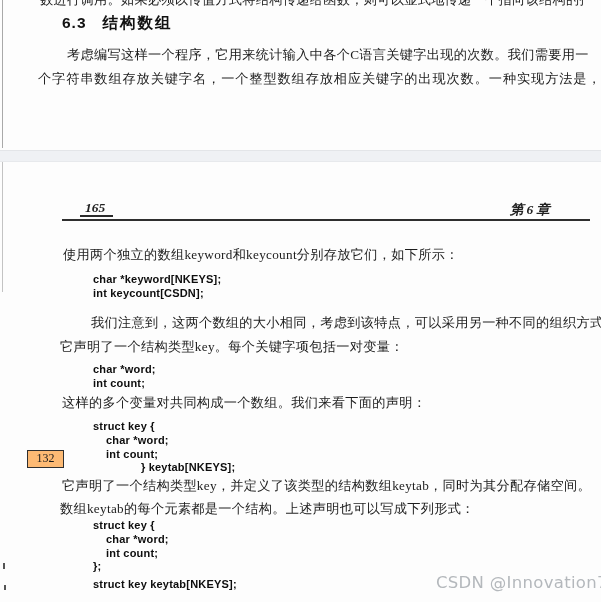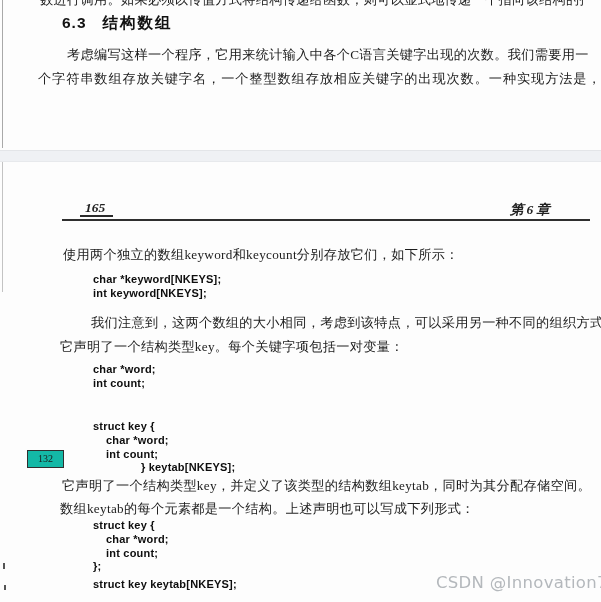--- a/index.html
+++ b/index.html
@@ -46,25 +46,25 @@
   }
   .rule{background:#2f2f2f;height:2px;}
   .rule-short{background:#2a2a2a;height:1.5px;}
   .sep-band{
     background:#eff1f4;
     border-top:1px solid #e3e5e8;
     border-bottom:1px solid #e7e9ec;
   }
   .margin-box{
     border:1.3px solid #2f2f2f;
-    font-size:10px;
+    font-size:12px;
     color:#1a1a1a;
     text-align:center;
     line-height:15px;
-    background:#14b8a6;
+    background:#fdba74;
   }
   .watermark{
     font-family:"DejaVu Sans","Liberation Sans",sans-serif;
     font-size:16.5px;
     color:#b4b8bc;
     letter-spacing:0.3px;
     white-space:nowrap;
   }
   .clip-line{height:7px;overflow:hidden;}
   .clip-line > span{display:block;margin-top:-9px;}
@@ -95,28 +95,29 @@
   <div class="abs sep-band" style="left:0;top:150px;width:601px;height:10px;"></div>
 
   <div class="abs pg-head" style="left:85px;top:200px;">165</div>
   <div class="abs rule-short" style="left:80px;top:215px;width:33px;"></div>
   <div class="abs pg-head" style="left:510px;top:201px;letter-spacing:3px;">第6章</div>
   <div class="abs rule" style="left:62px;top:219px;width:528px;"></div>
 
   <div class="abs body-cn" style="left:63px;top:246px;">使用两个独立的数组keyword和keycount分别存放它们，如下所示：</div>
 
   <div class="abs code" style="left:93px;top:272px;">char *keyword[NKEYS];</div>
-  <div class="abs code" style="left:93px;top:286px;">int keyword[NKEYS];</div>
+  <div class="abs code" style="left:93px;top:286px;">int keycount[CSDN];</div>
 
   <div class="abs body-cn" style="left:91px;top:314px;">我们注意到，这两个数组的大小相同，考虑到该特点，可以采用另一种不同的组织方式，</div>
   <div class="abs body-cn" style="left:60px;top:338px;">它声明了一个结构类型key。每个关键字项包括一对变量：</div>
 
   <div class="abs code" style="left:93px;top:362px;">char *word;</div>
   <div class="abs code" style="left:93px;top:376px;">int count;</div>
 
+  <div class="abs body-cn" style="left:62px;top:394px;">这样的多个变量对共同构成一个数组。我们来看下面的声明：</div>
 
   <div class="abs code" style="left:93px;top:419px;">struct key {</div>
   <div class="abs code" style="left:93px;top:433px;">    char *word;</div>
   <div class="abs code" style="left:93px;top:447px;">    int count;</div>
   <div class="abs code" style="left:93px;top:460px;margin-left:48px;">} keytab[NKEYS];</div>
 
   <div class="abs margin-box" style="left:27px;top:450px;width:35px;height:16px;">132</div>
 
   <div class="abs body-cn" style="left:60px;top:500px;">数组keytab的每个元素都是一个结构。上述声明也可以写成下列形式：</div>
   <div class="abs body-cn" style="left:62px;top:477px;">它声明了一个结构类型key，并定义了该类型的结构数组keytab，同时为其分配存储空间。</div>

